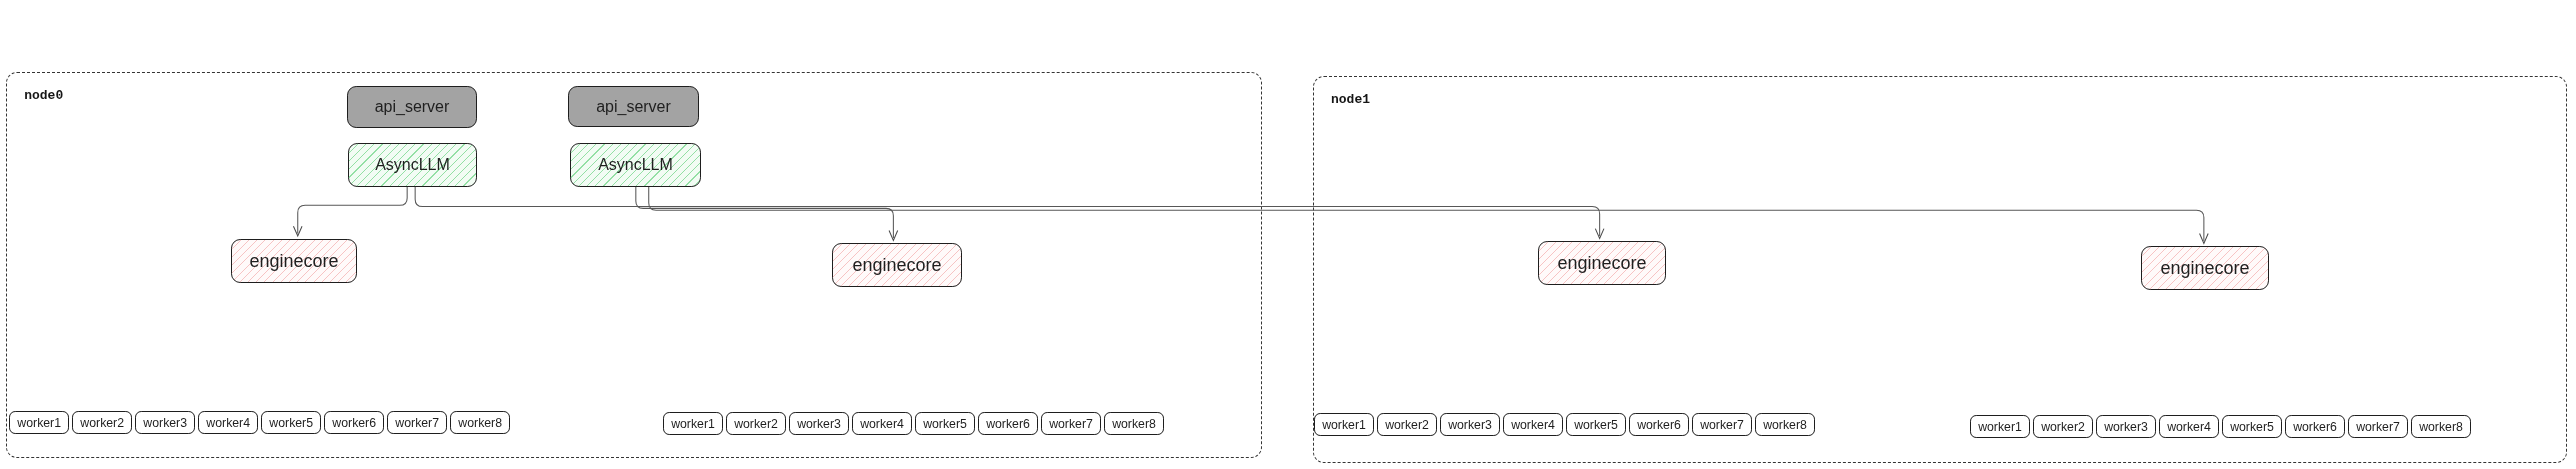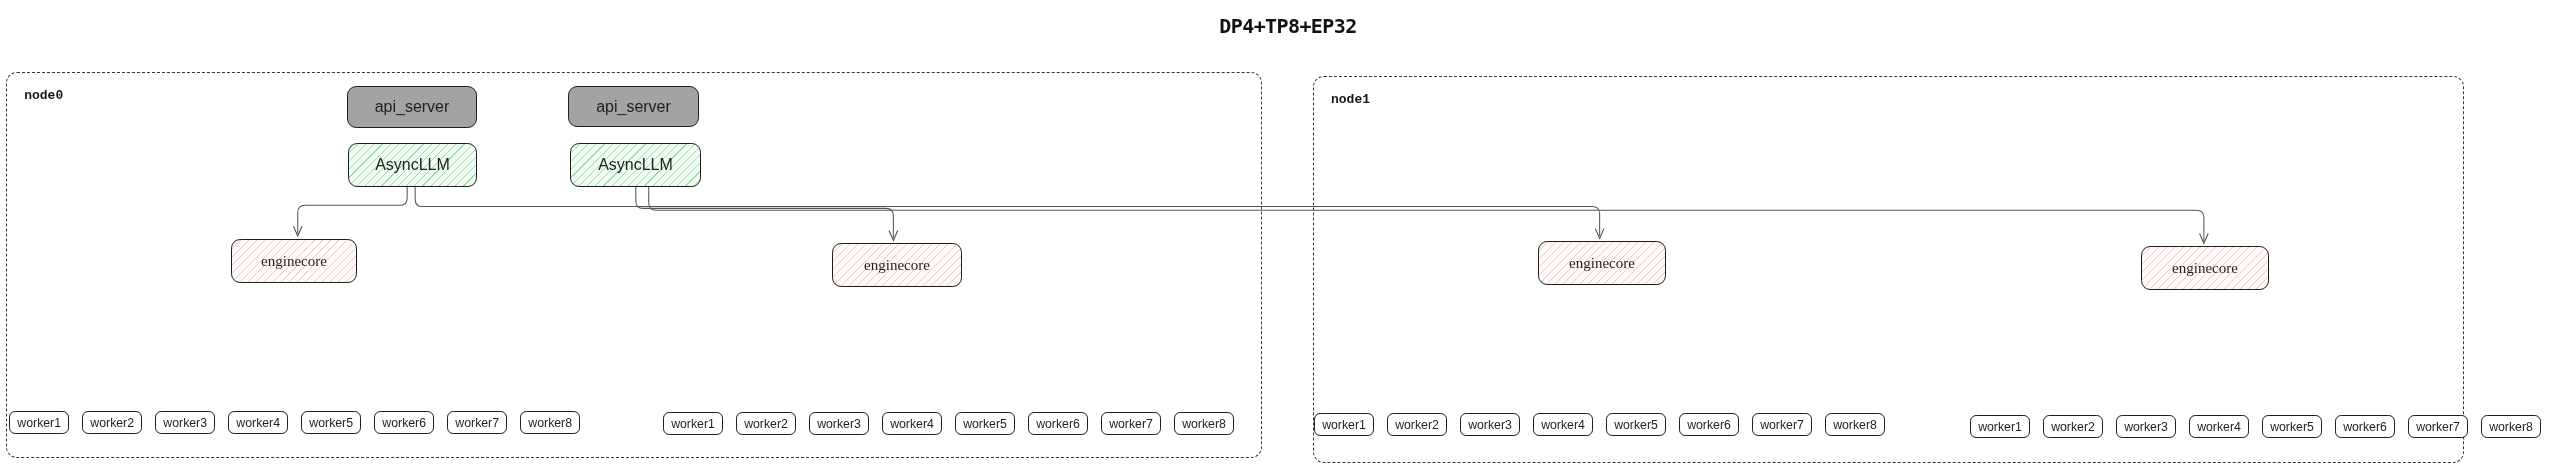--- a/index.html
+++ b/index.html
@@ -24,21 +24,21 @@
     border:1.2px dashed #343434;
     border-radius:11px;
     background:transparent;
   }
   .node-label{
     position:absolute;left:17px;top:15.4px;
     font-family:Liberation Mono, monospace;
     font-size:13px;font-weight:600;color:#161616;
   }
   .node0{left:6.2px;top:72px;width:1256px;height:386px;}
-  .node1{left:1313px;top:76px;width:1151px;height:387px;}
+  .node1{left:1313px;top:76px;width:1254px;height:387px;}
   .box{
     position:absolute;
     border:1.5px solid #1e1e1e;
     border-radius:9.2px;
     display:flex;align-items:center;justify-content:center;
     background:#a3a3a3;
     font-size:16px;
     color:#1f1f1f;
   }
   .hatch-green{
@@ -47,28 +47,28 @@
     margin-top:15px;
   }
   .hatch-red{
     background-color:#fffafa;
     background-image:repeating-linear-gradient(135deg,rgba(244,178,178,0.75) 0px,rgba(244,178,178,0.75) 0.8px,transparent 0.8px,transparent 5.8px);
   }
   .api1{left:347px;top:86px;width:130px;height:42px;}
   .async1{left:348px;top:128px;width:129px;height:44px;}
   .api2{left:568px;top:86px;width:131px;height:41px;}
   .async2{left:570px;top:128px;width:131px;height:44px;}
-  .eng{font-size:15px;font-family:Liberation Serif, serif;}
+  .eng{font-size:18px;}
   .eng1{left:231px;top:239px;width:126px;height:44px;}
   .eng2{left:832px;top:243px;width:130px;height:44px;}
   .eng3{left:1538px;top:241px;width:128px;height:44px;}
   .eng4{left:2141px;top:246px;width:128px;height:44px;}
   .worker-group{
     position:absolute;
-    display:flex;gap:13px;
+    display:flex;gap:3px;
   }
   .wg1{left:9.2px;top:411px;}
   .wg2{left:663px;top:412px;}
   .wg3{left:1314px;top:413px;}
   .wg4{left:1970px;top:415px;}
   .worker{
     width:60px;height:23.4px;
     border:1.4px solid #1e1e1e;
     border-radius:6.2px;
     background:#ffffff;
@@ -78,21 +78,20 @@
   }
   svg.wires{position:absolute;left:0;top:0;pointer-events:none;}
   .wire{fill:none;stroke:#575757;stroke-width:1.7;stroke-linejoin:round;}
   .arrowhead{fill:none;stroke:#4a4a4a;stroke-width:1.7;stroke-linejoin:miter;}
 </style>
 </head>
 <body>
 
 <div class="canvas">
 
-  <div class="diagram-title">DP4+TP8+EP32</div>
 
   <div class="node node0">
     <div class="node-label">node0</div>
   </div>
 
   <div class="node node1">
     <div class="node-label">node1</div>
   </div>
 
   <svg class="wires" width="2576" height="469" viewBox="0 0 4188 763">

